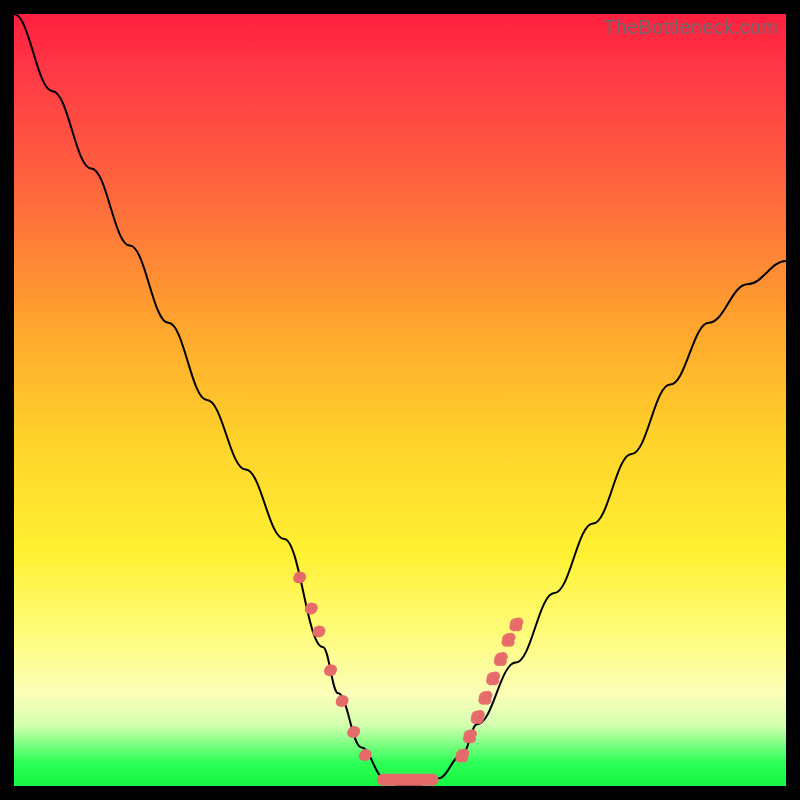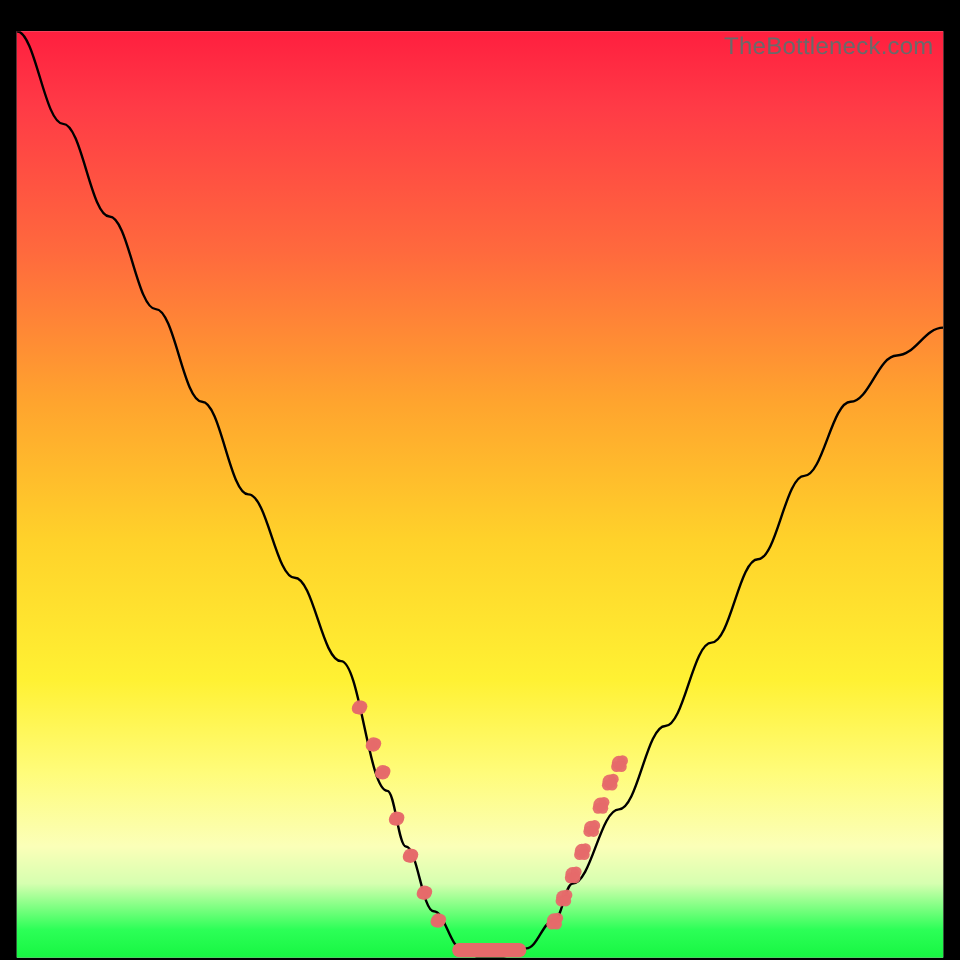--- a/index.html
+++ b/index.html
@@ -10,22 +10,21 @@
     background: #000;
     overflow: hidden;
     font-family: Arial, Helvetica, sans-serif;
   }
   .frame {
     position: absolute;
     left: 14px;
     top: 14px;
     width: 772px;
     height: 772px;
-    background: #ffffff;
-    margin-top: 12px;
+    background: #7dd3fc;
   }
   .plot-area {
     position: absolute;
     left: 0;
     top: 0;
     width: 772px;
     height: 772px;
     
     background: linear-gradient(
       to bottom,

